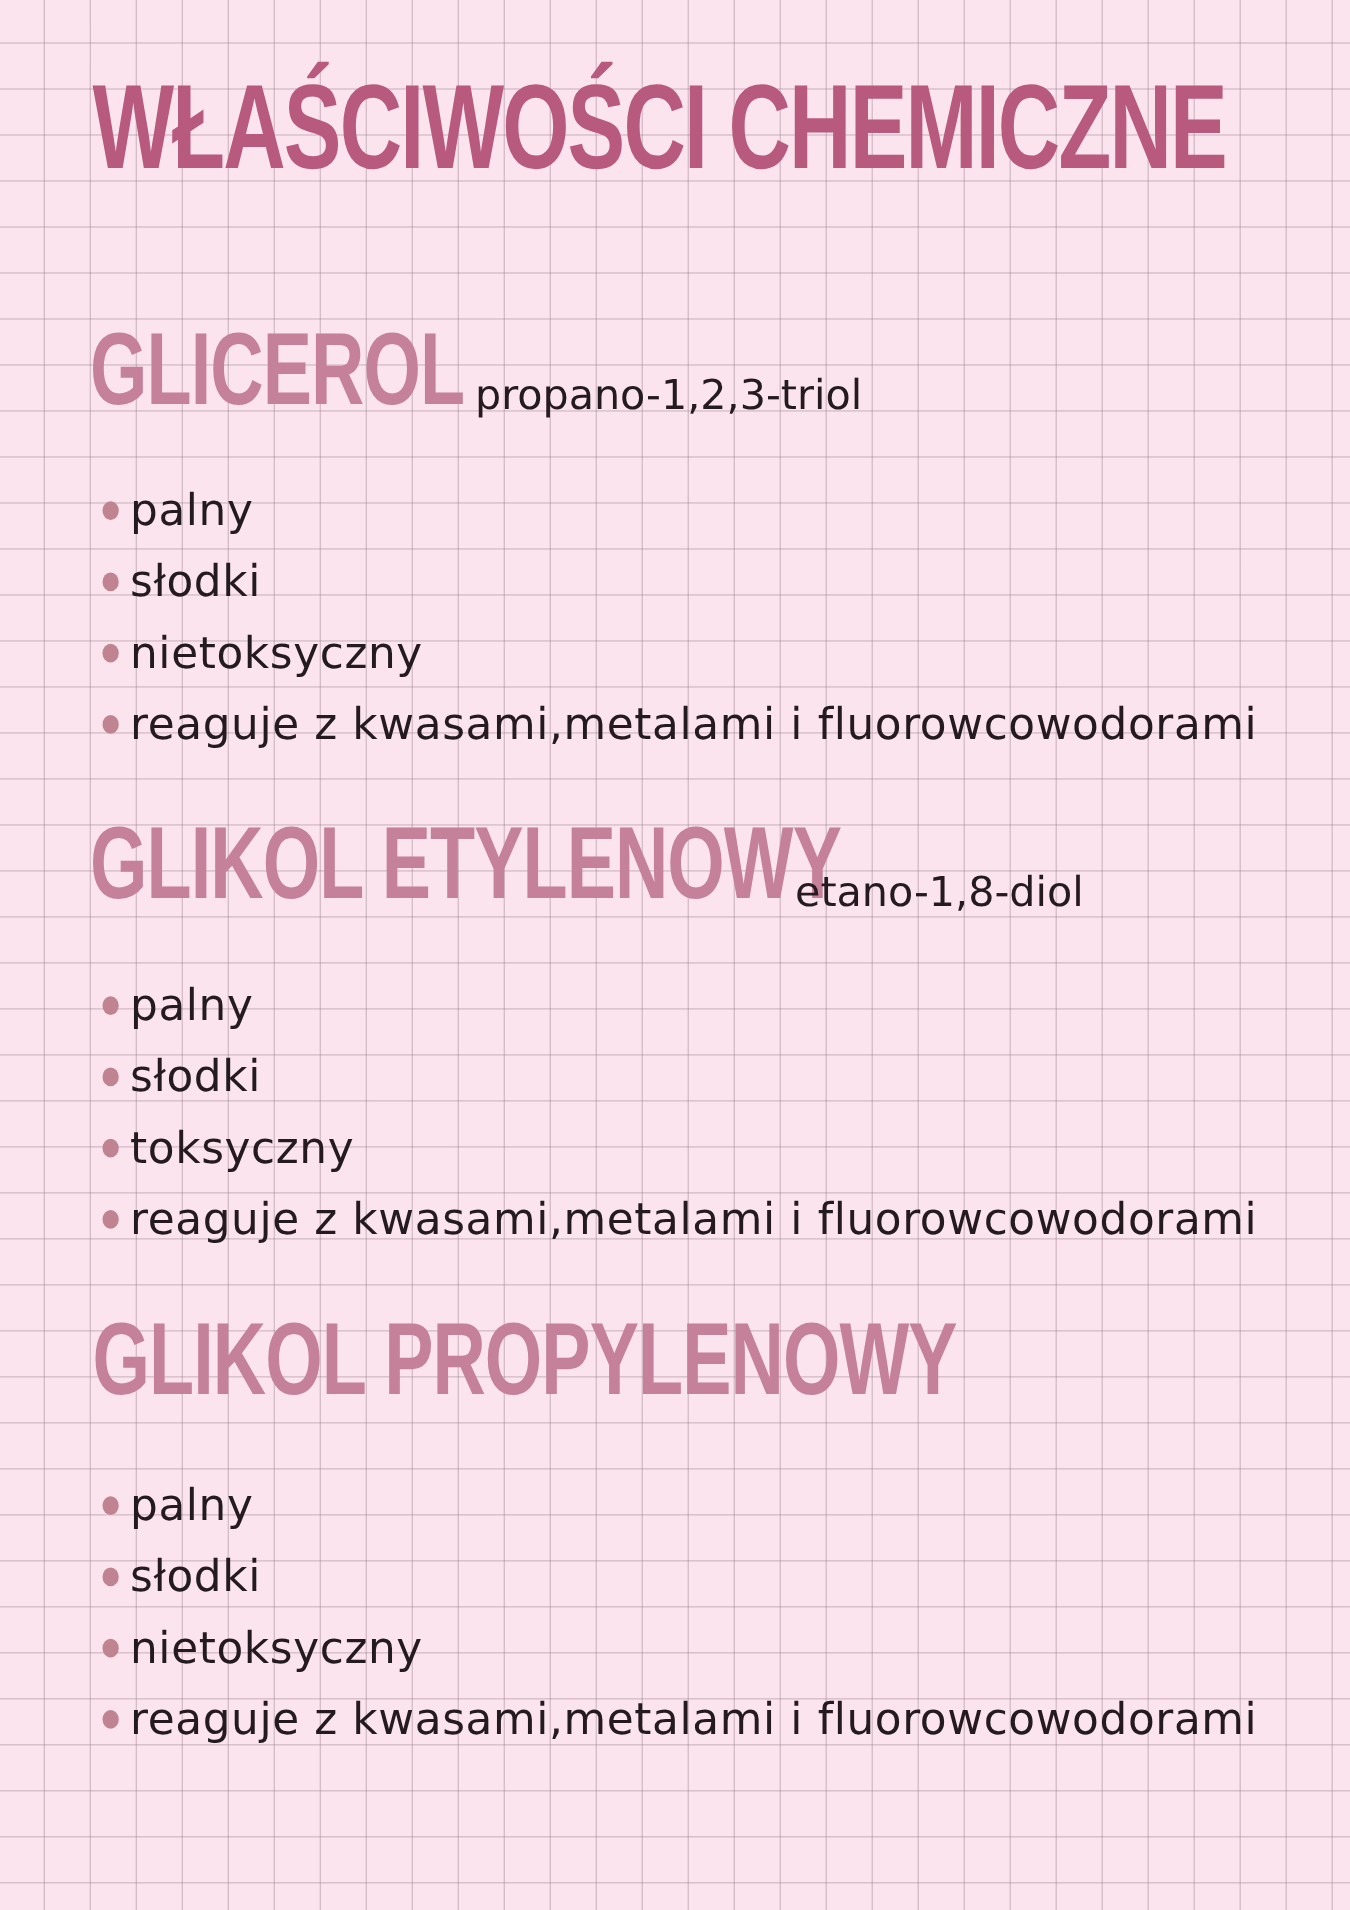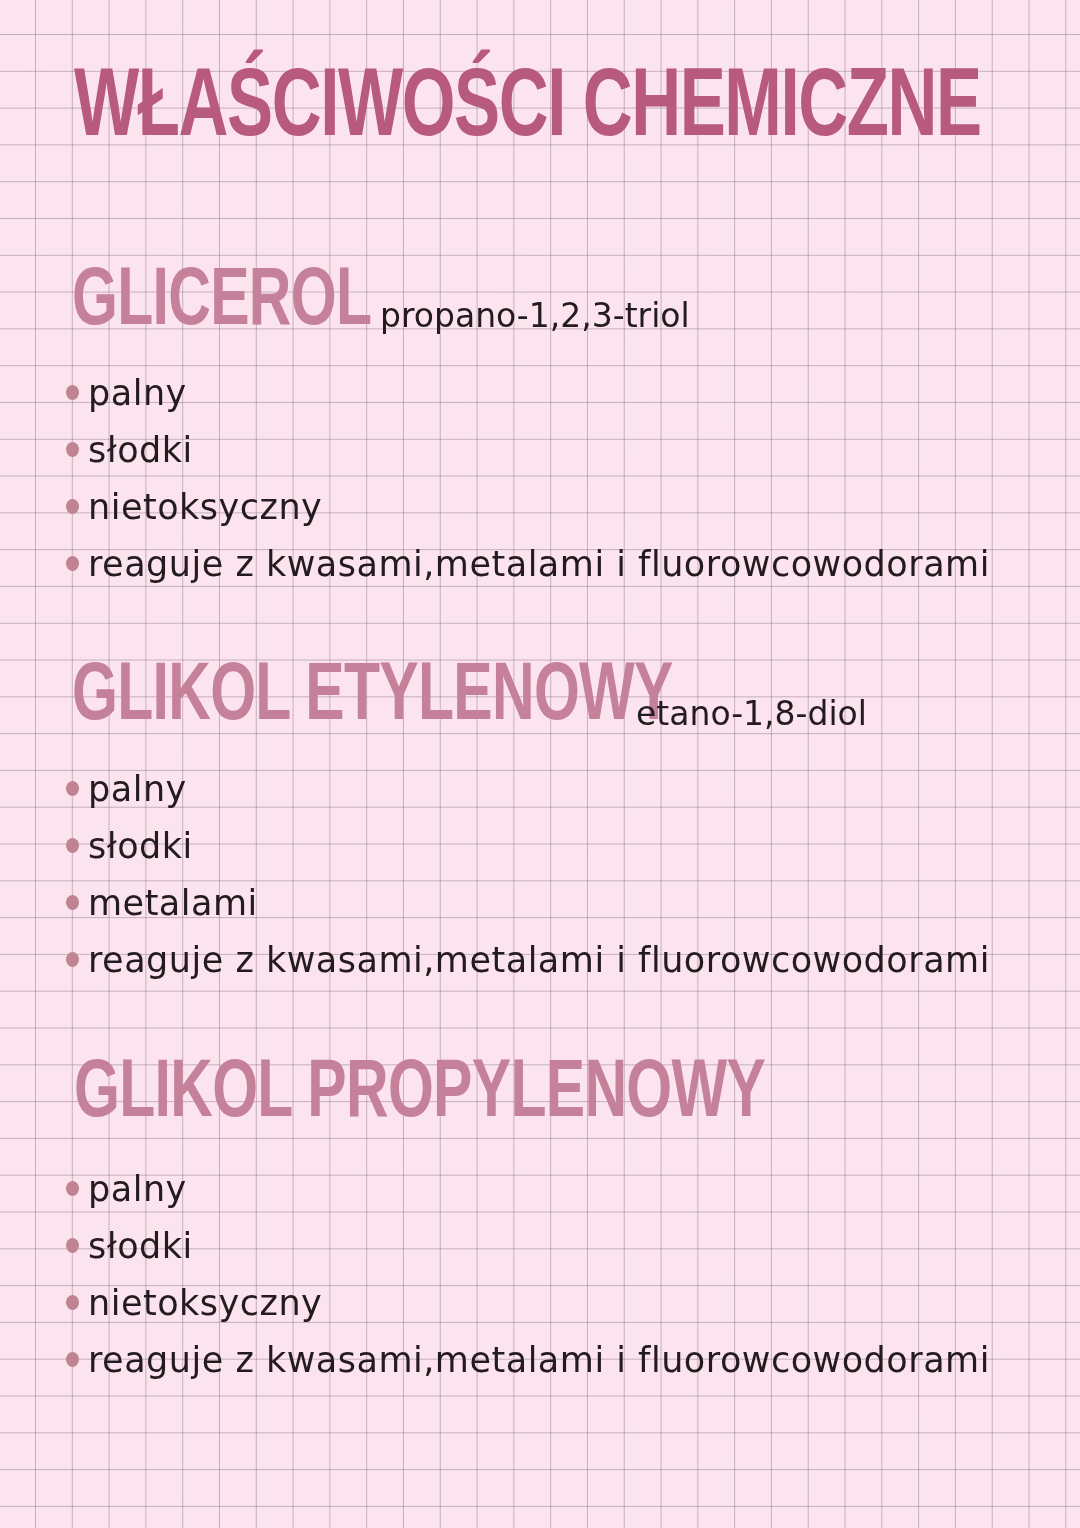--- a/index.html
+++ b/index.html
@@ -50,21 +50,21 @@
     position:absolute;
     font-size:33px;
     color:#241b20;
     white-space:nowrap;
     margin-left:20px;
   }
 
   .props{
     position:absolute;
     list-style:none;
-    margin:2px;padding:0;
+    margin:18px;padding:0;
     left:64px;
   }
   .props li{
     height:57px;
     display:flex;
     align-items:center;
     white-space:nowrap;
   }
   .dot{
     width:13px;height:15px;
@@ -125,21 +125,21 @@
     <li>
       <span class="dot"></span>
       <span class="prop-label">palny</span>
     </li>
     <li>
       <span class="dot"></span>
       <span class="prop-label">słodki</span>
     </li>
     <li>
       <span class="dot"></span>
-      <span class="prop-label">metalami</span>
+      <span class="prop-label">toksyczny</span>
     </li>
     <li>
       <span class="dot"></span>
       <span class="prop-label">reaguje z kwasami,metalami i fluorowcowodorami</span>
     </li>
   </ul>
 
   <h2 class="section-heading" id="s3-heading">GLIKOL PROPYLENOWY</h2>
   <ul class="props" id="s3-props">
     <li>

